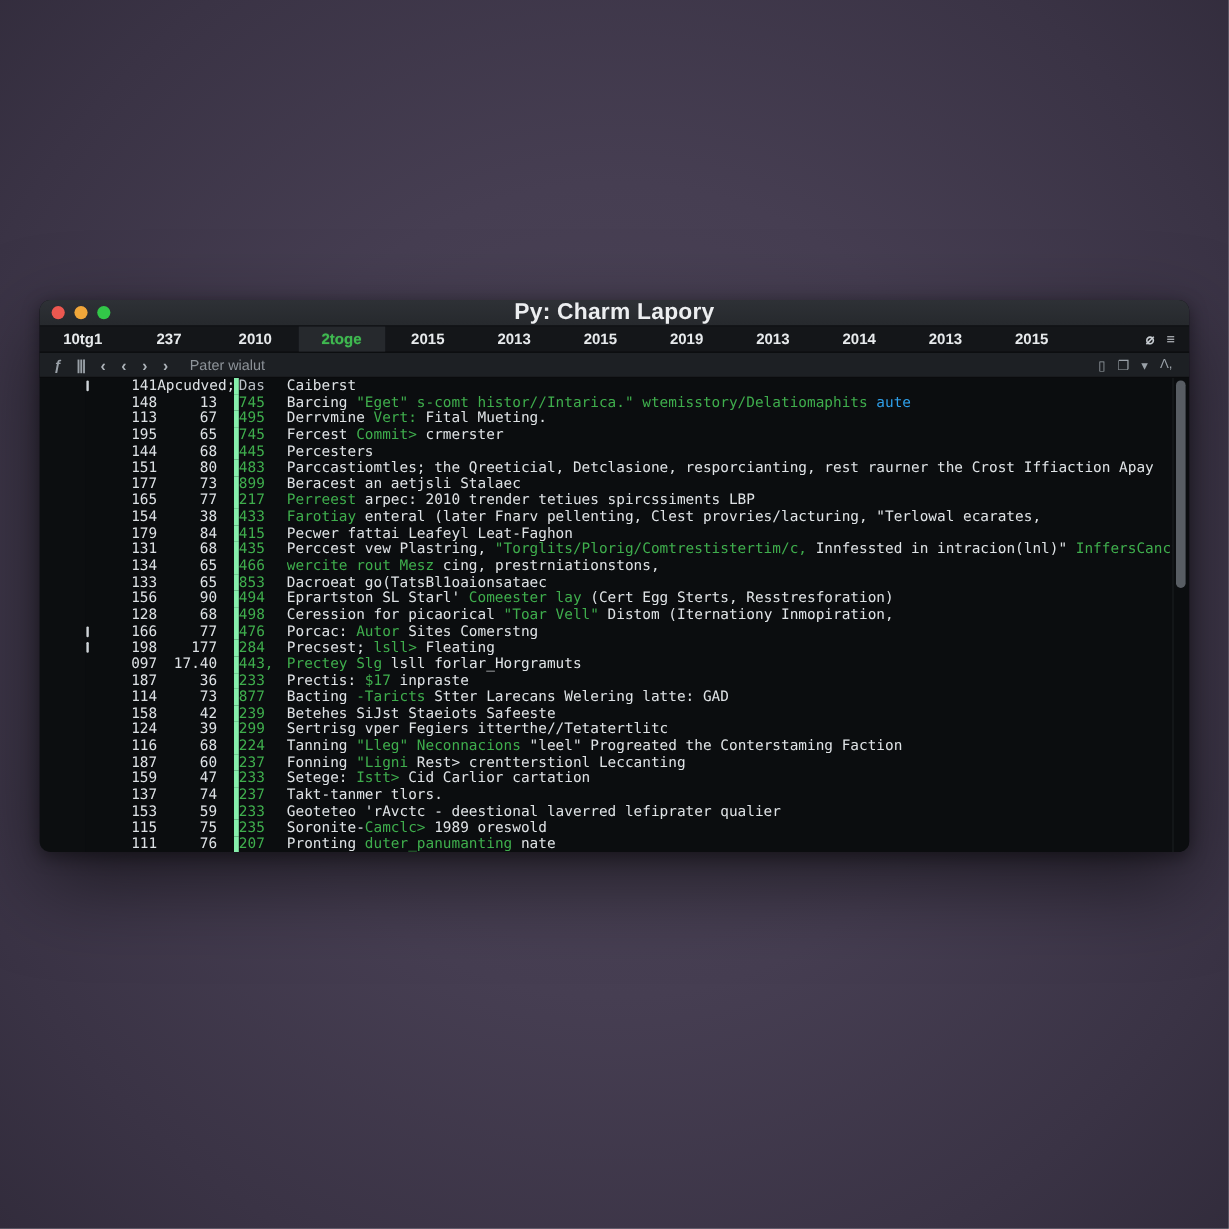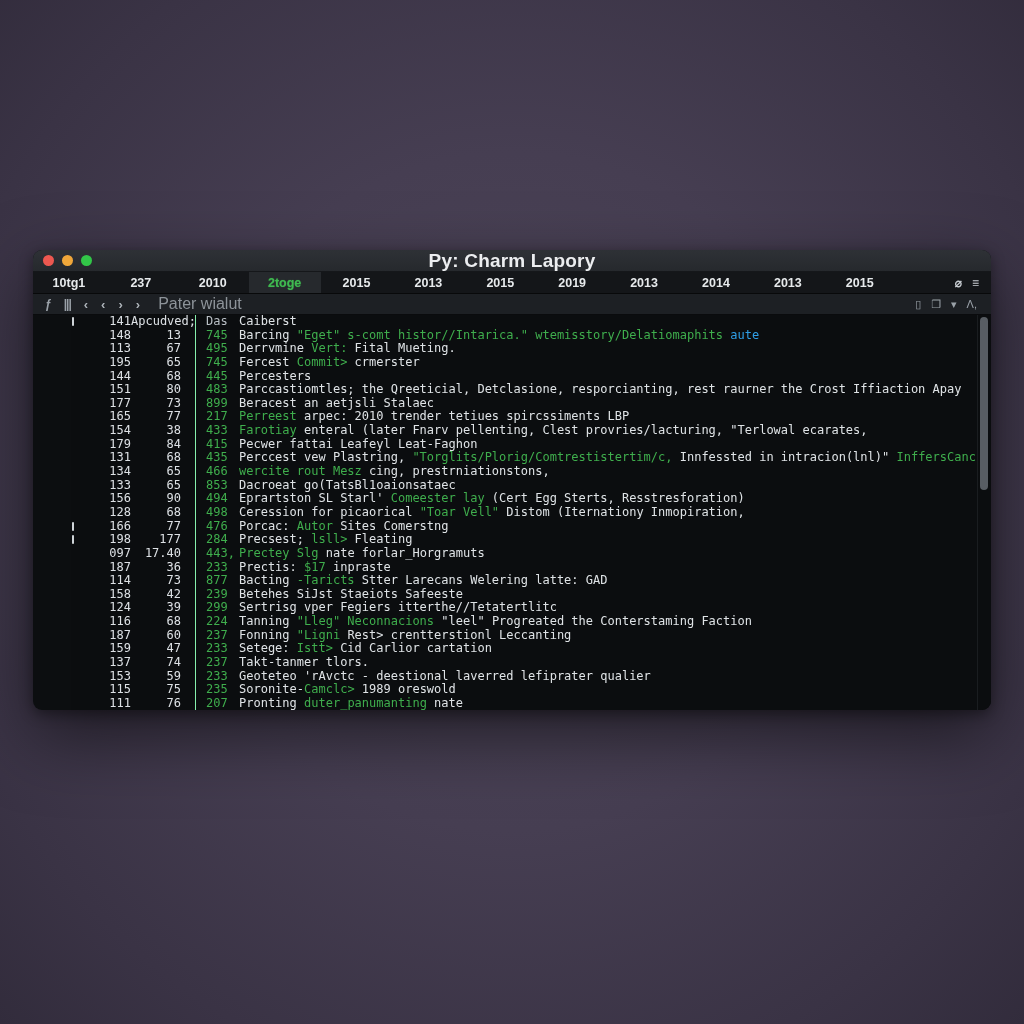--- a/index.html
+++ b/index.html
@@ -39,38 +39,38 @@
   .tab.active { background:#26292d; color:#3fb950; text-shadow:0 0 1px rgba(63,185,80,.6); }
   .tabbar-icons { display:flex; align-items:center; gap:10px; padding:0 12px; color:#c7ccd1; font-size:12px; }
   
   .toolbar {
     height:21px; background:#1d2024; display:flex; align-items:center;
     color:#9aa1a8; font-size:12px; border-bottom:1px solid #0a0b0d;
   }
   .tool-left { display:flex; align-items:center; gap:13px; padding-left:12px; }
   .tool-glyph { font-weight:bold; letter-spacing:-1px; }
   .chev { font-size:13px; font-weight:bold; color:#aeb4ba; }
-  .tool-label { margin-left:18px; color:#8d9399; font-size:16px; }
+  .tool-label { margin-left:18px; color:#8d9399; font-size:12px; }
   .tool-right { margin-left:auto; display:flex; align-items:center; gap:10px; padding-right:14px; color:#9aa1a8; font-size:11px; }
   
   .editor {
     position:relative; height:396px; background:#0b0d0f;
     font-family:"DejaVu Sans Mono", monospace; font-size:12px;margin-left:38px;
   }
   .rows { position:absolute; inset:0 14px 0 0; overflow:hidden; }
   .row { display:flex; align-items:center; height:13.65px; line-height:13.65px; white-space:nowrap; }
   .gut { width:10px; align-self:stretch; position:relative; }
   .gut.tick::after {
     content:""; position:absolute; left:1px; top:2px; width:2px; height:9px;
     background:#cfd4d8; border-radius:1px;
   }
   .c1 { width:50px; text-align:right; color:#dde1e5; }
   .c2 { width:64px; text-align:right; padding-right:14px; color:#dde1e5; }
   .num {
-    width:44px; padding-left:10px; border-left:1px solid #86efac;
+    width:44px; border-left:4px solid #86efac;
     align-self:stretch; display:flex; align-items:center;
   }
   .code { flex:1; overflow:hidden; }
   .tk-w { color:#dfe3e6; }
   .tk-g { color:#3fae4d; }
   .tk-b { color:#2f9fe8; }
   .tk-d { color:#b9bfc5; }
   .scroll-track { position:absolute; right:0; top:0; bottom:0; width:14px; border-left:1px solid #1a1d20; }
   .scroll-thumb {
     position:absolute; right:3px; top:2px; width:8px; height:173px;
@@ -249,21 +249,21 @@
           <span class="c1">198</span>
           <span class="c2">177</span>
           <span class="num tk-g">284</span>
           <span class="code"><span class="tk-w">Precsest; </span><span class="tk-g">lsll&gt;</span><span class="tk-w"> Fleating</span></span>
         </div>
         <div class="row">
           <span class="gut"></span>
           <span class="c1">097</span>
           <span class="c2">17.40</span>
           <span class="num tk-g">443,</span>
-          <span class="code"><span class="tk-g">Prectey Slg</span><span class="tk-w"> nate forlar_Horgramuts</span></span>
+          <span class="code"><span class="tk-g">Prectey Slg</span><span class="tk-w"> lsll forlar_Horgramuts</span></span>
         </div>
         <div class="row">
           <span class="gut"></span>
           <span class="c1">187</span>
           <span class="c2">36</span>
           <span class="num tk-g">233</span>
           <span class="code"><span class="tk-w">Prectis: </span><span class="tk-g">$17</span><span class="tk-w"> inpraste</span></span>
         </div>
         <div class="row">
           <span class="gut"></span>

